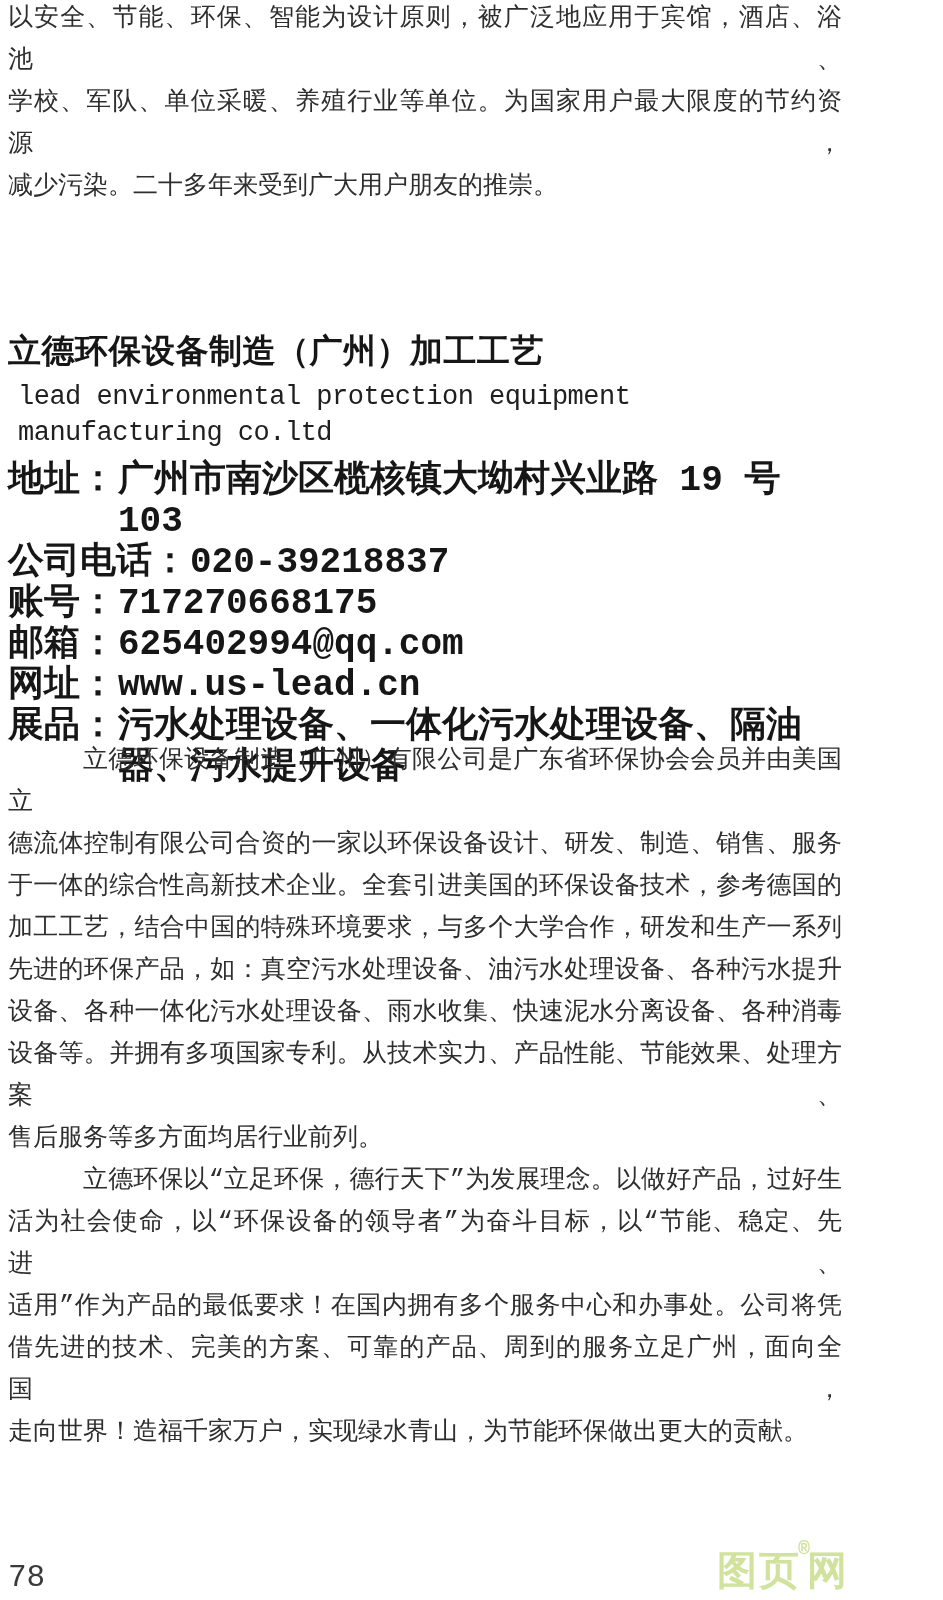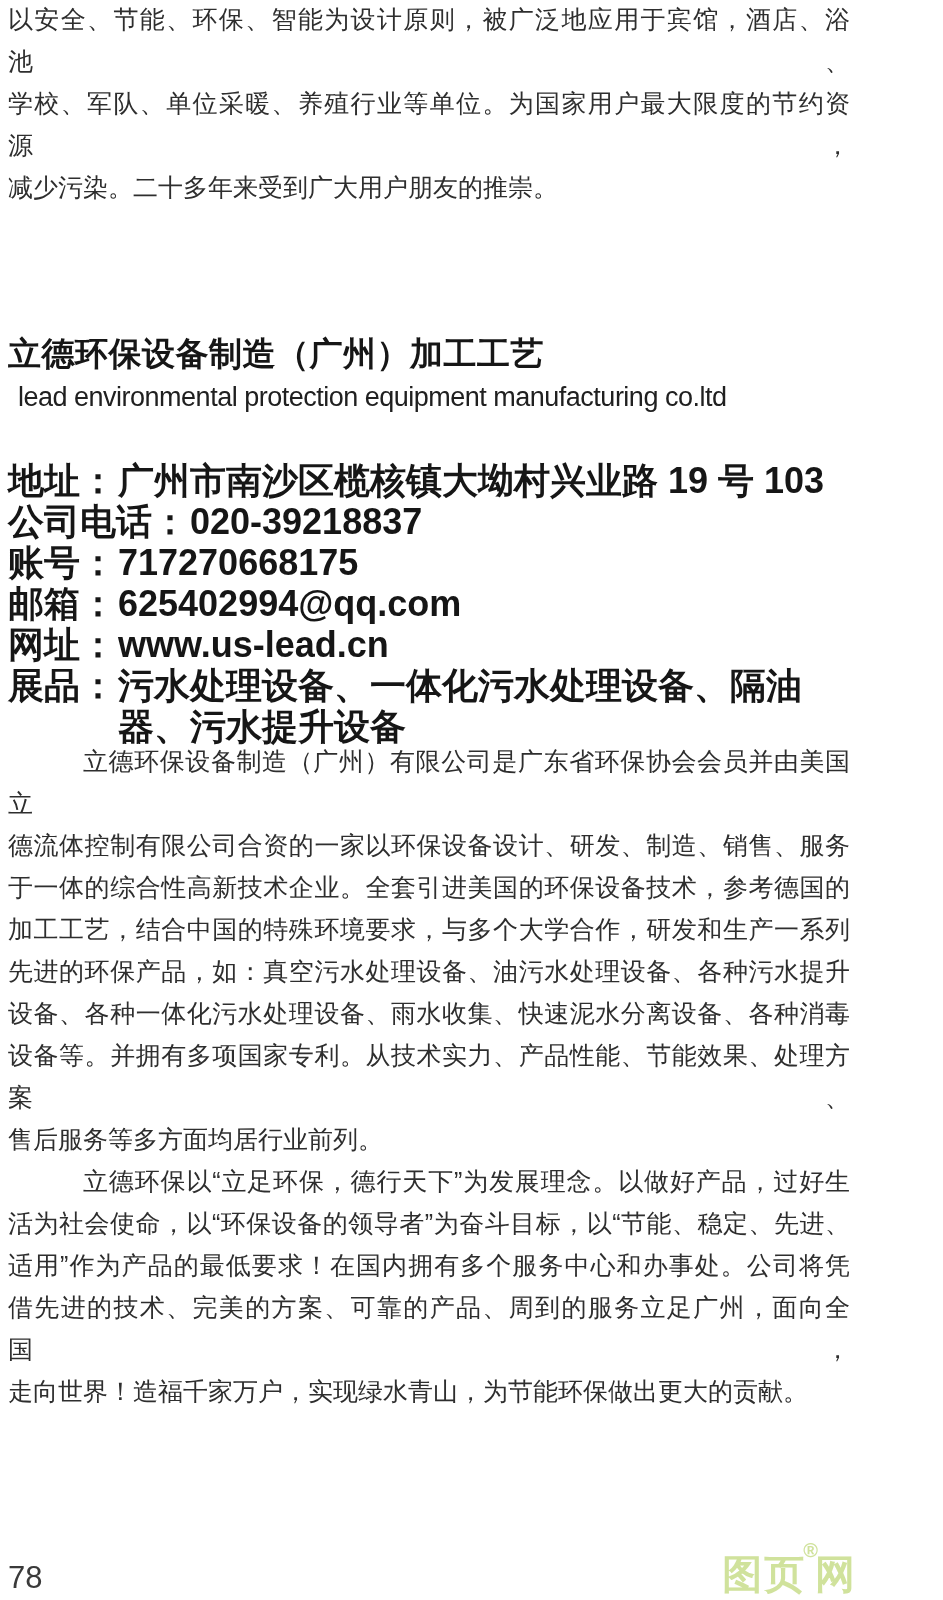--- a/index.html
+++ b/index.html
@@ -3,23 +3,22 @@
 <meta charset="utf-8">
 <title>Document Page</title>
 <style>
   html, body { margin: 0; padding: 0; background: #ffffff; }
   .page {
     position: relative;
     width: 850px;
     height: 1600px;
     background: #ffffff;
     overflow: hidden;
-    font-family: Liberation Sans, sans-serif;
+    font-family: Liberation Mono, monospace;
     color: #2e2e2e;
-    padding-left: 8px;
   }
   .pline { text-align: justify; text-justify: inter-character; }
   .pline.j { text-align-last: justify; }
   .pline.indent { text-indent: 3em; }
 
   .intro {
     position: absolute;
     top: -2px; left: 8px; right: 8px;
     font-size: 25px;
     line-height: 42px;

